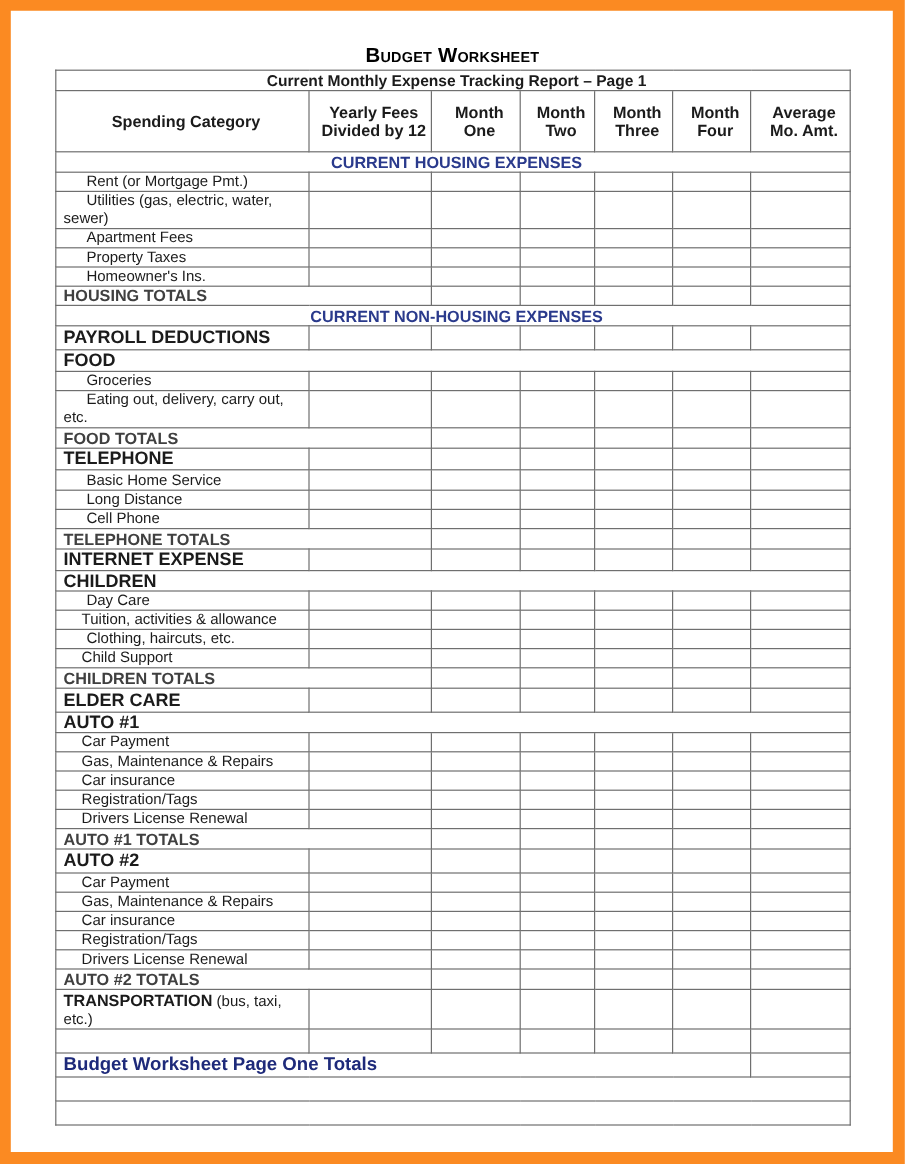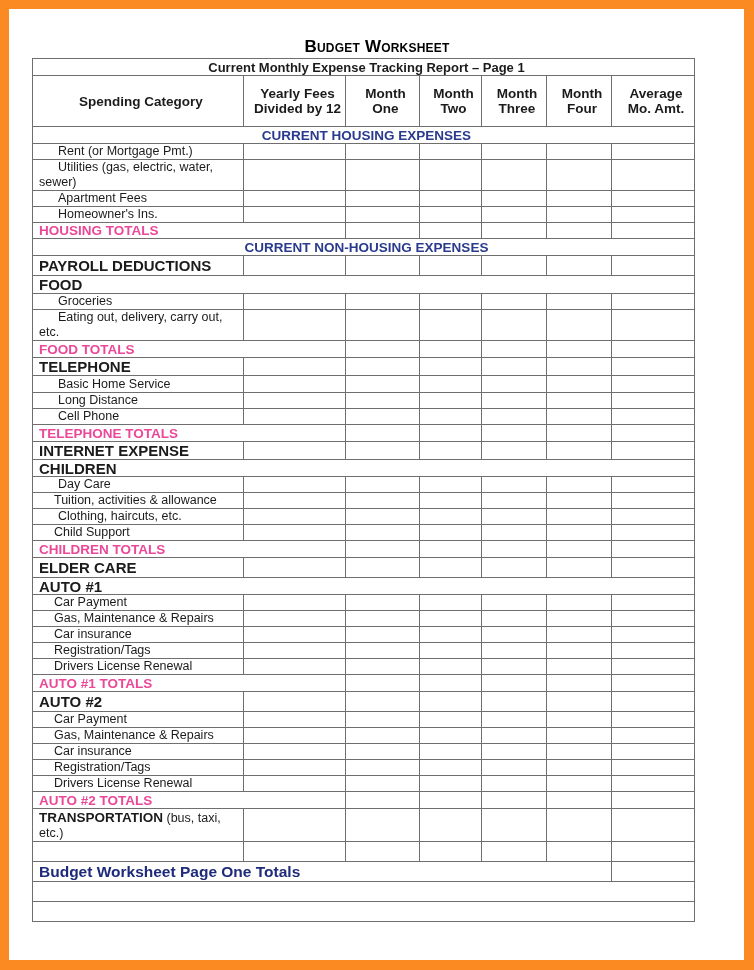--- a/index.html
+++ b/index.html
@@ -14,21 +14,21 @@
     border-right-width: 10px; border-bottom-width: 10px;
     box-sizing: border-box; pointer-events: none;
   }
   .title {
     position: absolute; left: 0; width: 754px; top: 37px;
     text-align: center; color: #000000; font-weight: bold;
     font-size: 17px; font-variant: small-caps; letter-spacing: 0.2px;
     line-height: 20px;
   }
   table.sheet {
-    position: absolute; left: 32px; top: 58px;
+    position: absolute; left: 46px; top: 58px;
     width: 662px; border-collapse: collapse; table-layout: fixed;
     font-size: 12.5px; color: #1b1b1b;
   }
   table.sheet td, table.sheet th {
     border: 1px solid #6f6f6f; padding: 0 0 0 6px;
     vertical-align: middle; line-height: 15px; overflow: hidden;
     background: #fff;
   }
   .report td { text-align: center; font-weight: bold; font-size: 13px; }
   .colhead th {
@@ -36,21 +36,21 @@
     vertical-align: top; padding: 2px 2px 0 2px; line-height: 16.5px;
   }
   .band td {
     text-align: center; color: #2a3a8c; font-weight: bold; font-size: 13.5px;
     padding-left: 0;
   }
   .item td.cat { padding-left: 25px; }
   .item td.cat.indent2 { padding-left: 21px; }
   .item td.cat.wrap { padding-left: 6px; text-indent: 19px; line-height: 15px; }
   .group td.cat { font-weight: bold; font-size: 15px; }
-  .total td.cat { color: #ec4899; font-weight: bold; font-size: 13.5px; }
+  .total td.cat { color: #404040; font-weight: bold; font-size: 13.5px; }
   .grand td.cat { color: #1e2a7a; font-weight: bold; font-size: 15.5px; }
   .trans td.cat { line-height: 15px; }
   .trans .b { font-weight: bold; font-size: 13.5px; margin-top: 35px; }
 </style>
 </head>
 <body>
 
 <div class="frame"></div>
 
 <div class="title">Budget Worksheet</div>
@@ -105,20 +105,29 @@
   </tr>
   <tr class="item" style="height:16px">
     <td class="cat">Apartment Fees</td>
     <td></td>
         <td></td>
         <td></td>
         <td></td>
         <td></td>
         <td></td>
   </tr>
+  <tr class="item" style="height:15px">
+    <td class="cat">Property Taxes</td>
+    <td></td>
+        <td></td>
+        <td></td>
+        <td></td>
+        <td></td>
+        <td></td>
+  </tr>
   <tr class="item" style="height:16px">
     <td class="cat">Homeowner's Ins.</td>
     <td></td>
         <td></td>
         <td></td>
         <td></td>
         <td></td>
         <td></td>
   </tr>
   <tr class="total" style="height:16px">

